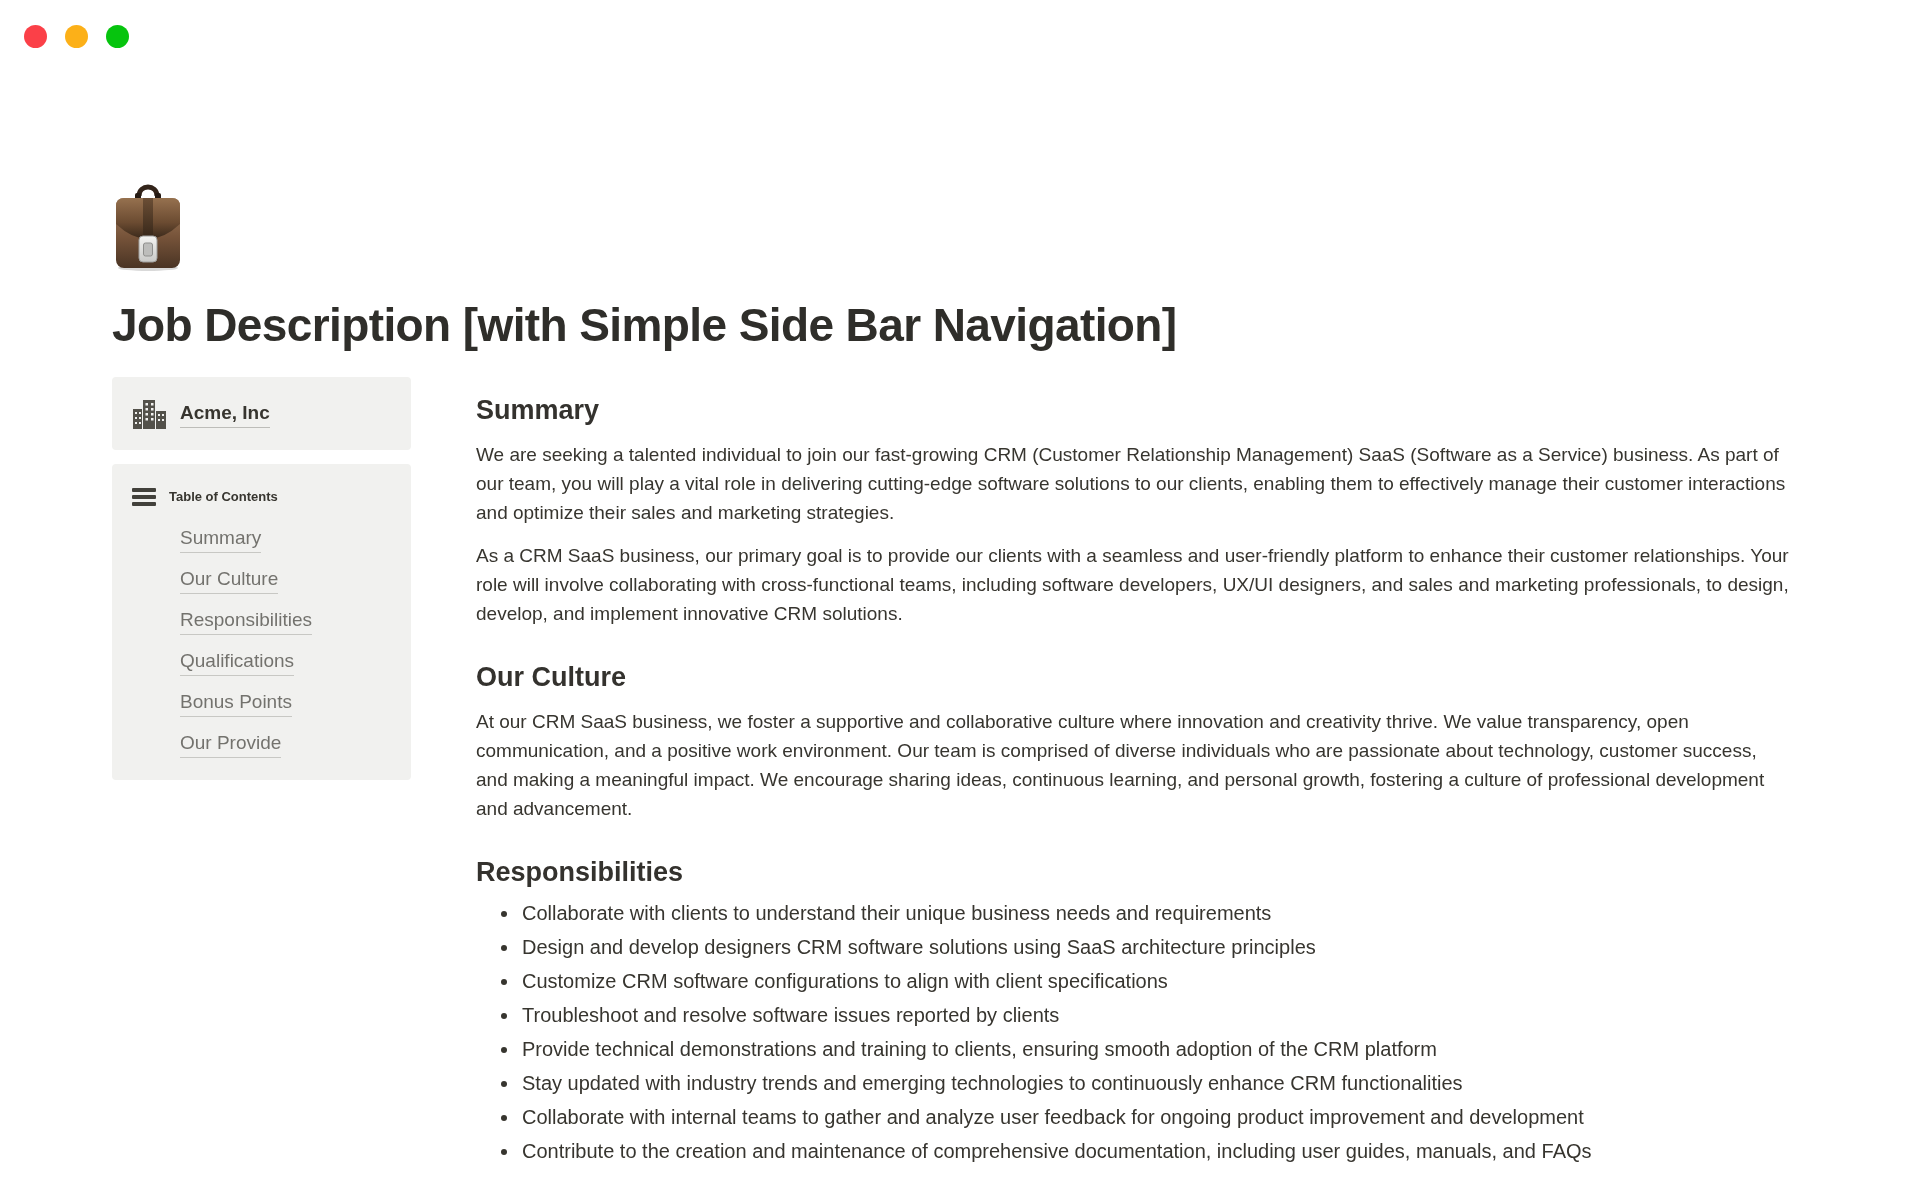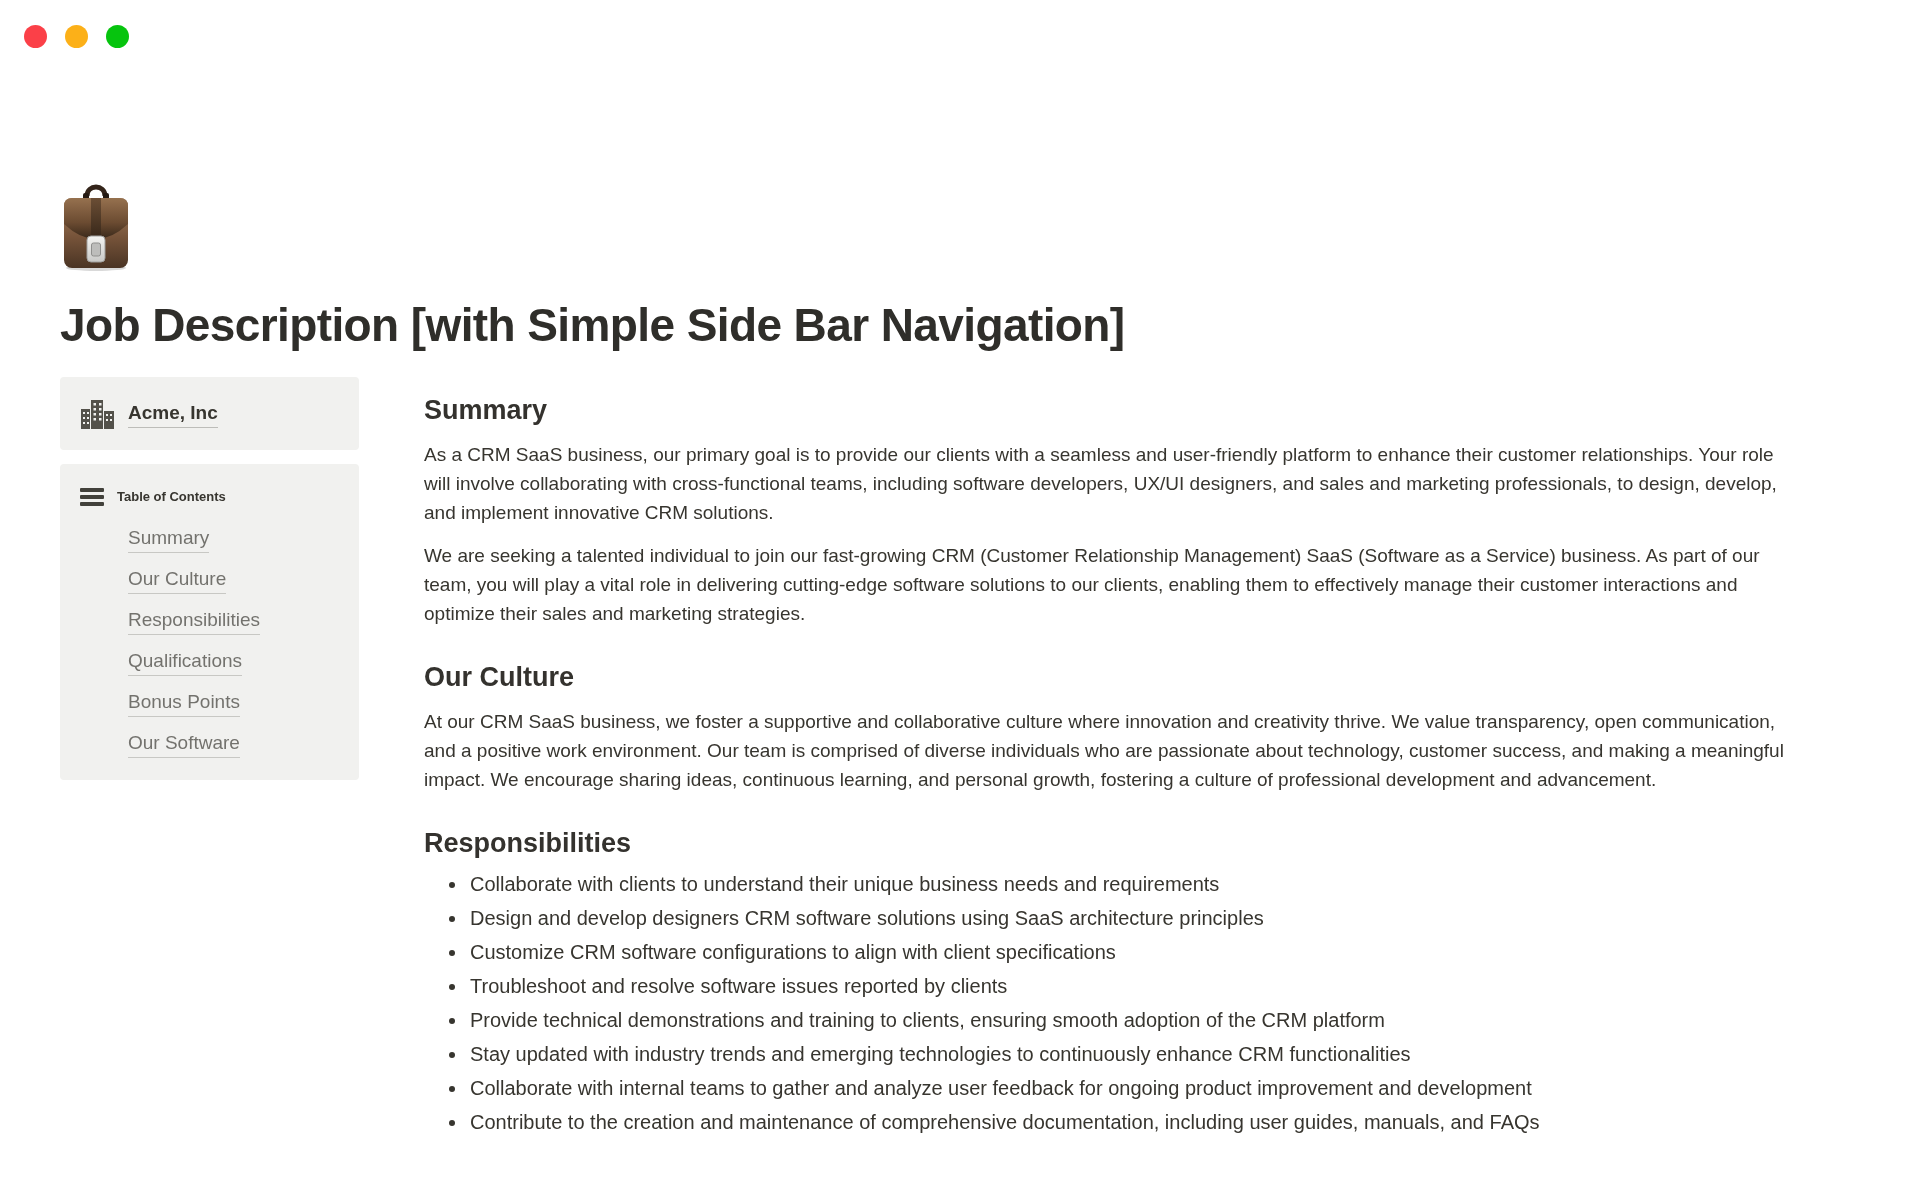--- a/index.html
+++ b/index.html
@@ -8,21 +8,21 @@
     width: 1920px; height: 1200px; overflow: hidden; position: relative;
     background: #ffffff; color: #37352f;
     font-family: "Liberation Sans", sans-serif;
   }
 
   
   .traffic-lights { position: absolute; top: 25px; left: 24px; display: flex; gap: 18px; }
   .light { width: 23px; height: 23px; border-radius: 50%; }
 
   
-  .page { padding-left: 60px; padding-right: 130px; }
+  .page { padding-left: 112px; padding-right: 130px; }
   .page-icon { display: block; margin-top: 178px; margin-left: 2px; width: 68px; height: 94px; }
   .page-title {
     margin: 24px 0 0 0; font-size: 46px; line-height: 58px; font-weight: 700;
     letter-spacing: -0.6px; color: #2f2e2a;
   }
 
   
   .layout { display: flex; align-items: flex-start; margin-top: 23px; }
   .sidebar { flex: none; width: 299px; margin-right: 65px; display: flex; flex-direction: column; gap: 14px; }
   .side-box { background: #f1f1ef; border-radius: 4px; }
@@ -149,32 +149,32 @@
             </svg>
           </span>
           <span class="toc-title">Table of Contents</span>
         </div>
         <nav class="toc-links" id="toc-links">
             <span class="toc-link">Summary</span>
             <span class="toc-link">Our Culture</span>
             <span class="toc-link">Responsibilities</span>
             <span class="toc-link">Qualifications</span>
             <span class="toc-link">Bonus Points</span>
-            <span class="toc-link">Our Software</span>
+            <span class="toc-link">Our Provide</span>
           </nav>
       </div>
 
 
     </aside>
 
     <main class="content" id="content-root">
         <section>
           <h2 class="section-heading">Summary</h2>
+          <p>We are seeking a talented individual to join our fast-growing CRM (Customer Relationship Management) SaaS (Software as a Service) business. As part of our team, you will play a vital role in delivering cutting-edge software solutions to our clients, enabling them to effectively manage their customer interactions and optimize their sales and marketing strategies.</p>
           <p>As a CRM SaaS business, our primary goal is to provide our clients with a seamless and user-friendly platform to enhance their customer relationships. Your role will involve collaborating with cross-functional teams, including software developers, UX/UI designers, and sales and marketing professionals, to design, develop, and implement innovative CRM solutions.</p>
-          <p>We are seeking a talented individual to join our fast-growing CRM (Customer Relationship Management) SaaS (Software as a Service) business. As part of our team, you will play a vital role in delivering cutting-edge software solutions to our clients, enabling them to effectively manage their customer interactions and optimize their sales and marketing strategies.</p>
         </section>
         <section>
           <h2 class="section-heading">Our Culture</h2>
           <p>At our CRM SaaS business, we foster a supportive and collaborative culture where innovation and creativity thrive. We value transparency, open communication, and a positive work environment. Our team is comprised of diverse individuals who are passionate about technology, customer success, and making a meaningful impact. We encourage sharing ideas, continuous learning, and personal growth, fostering a culture of professional development and advancement.</p>
         </section>
         <section>
           <h2 class="section-heading">Responsibilities</h2>
           <ul>
             <li>Collaborate with clients to understand their unique business needs and requirements</li>
             <li>Design and develop designers CRM software solutions using SaaS architecture principles</li>

